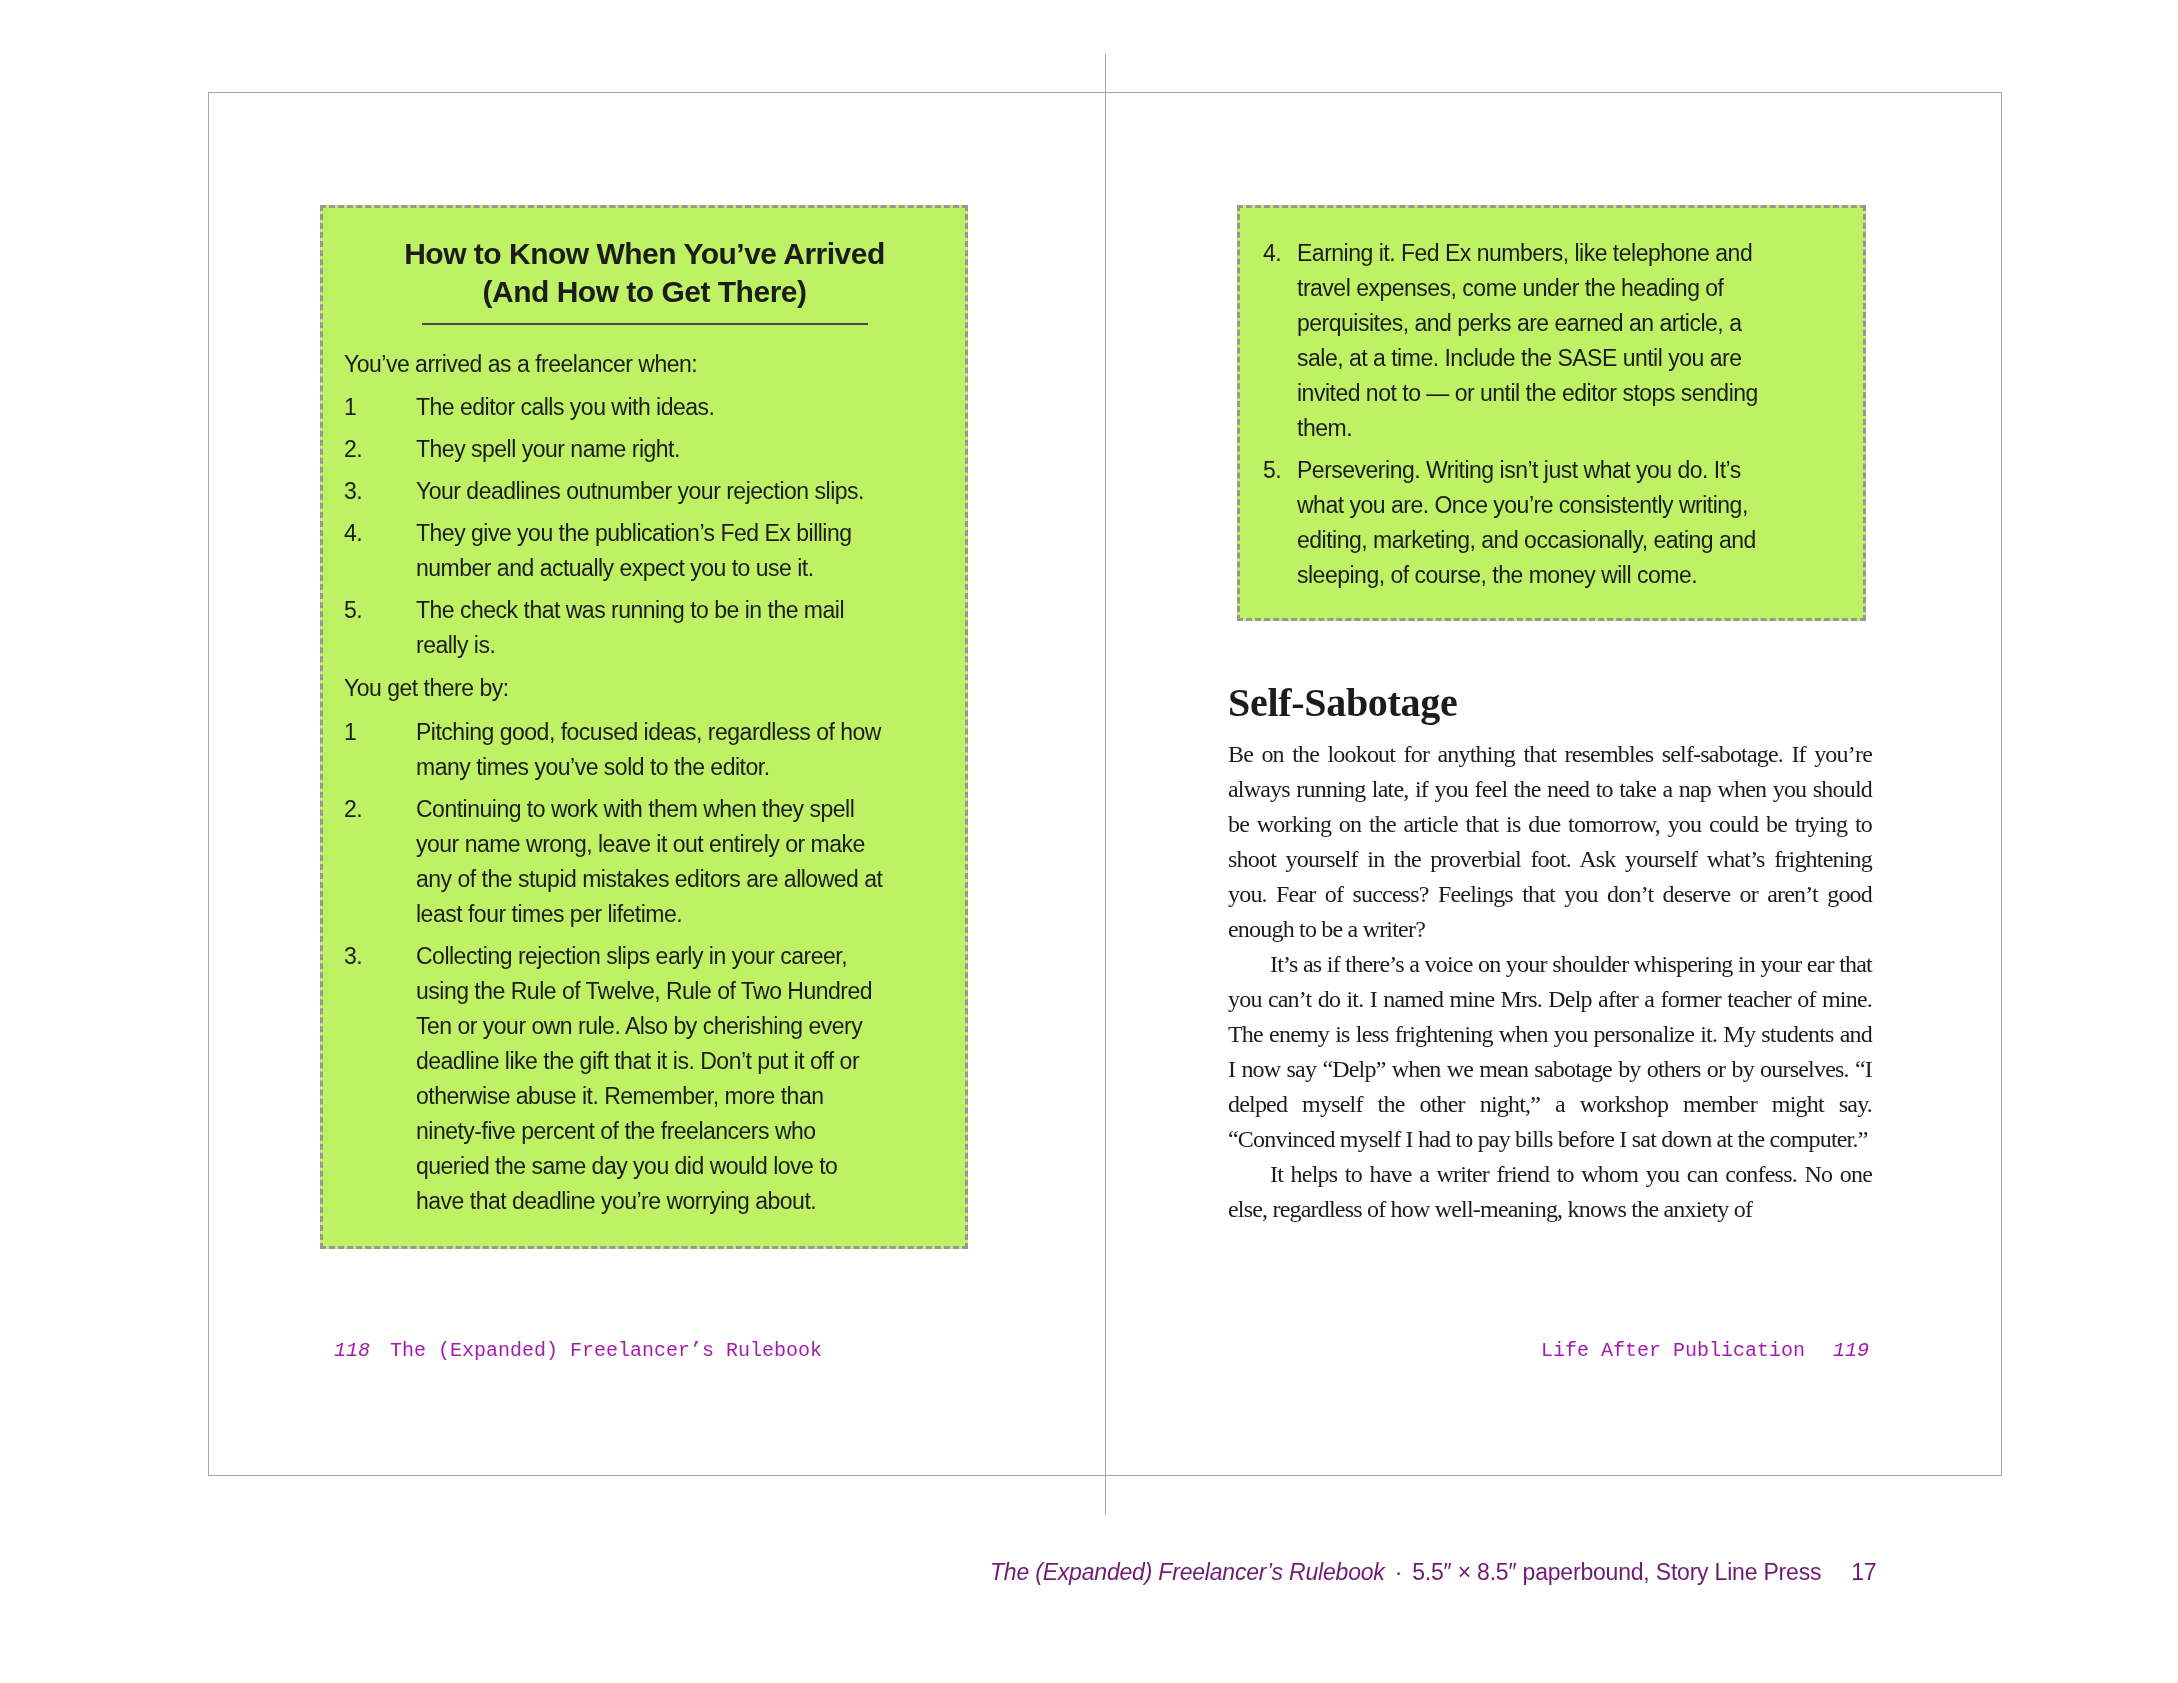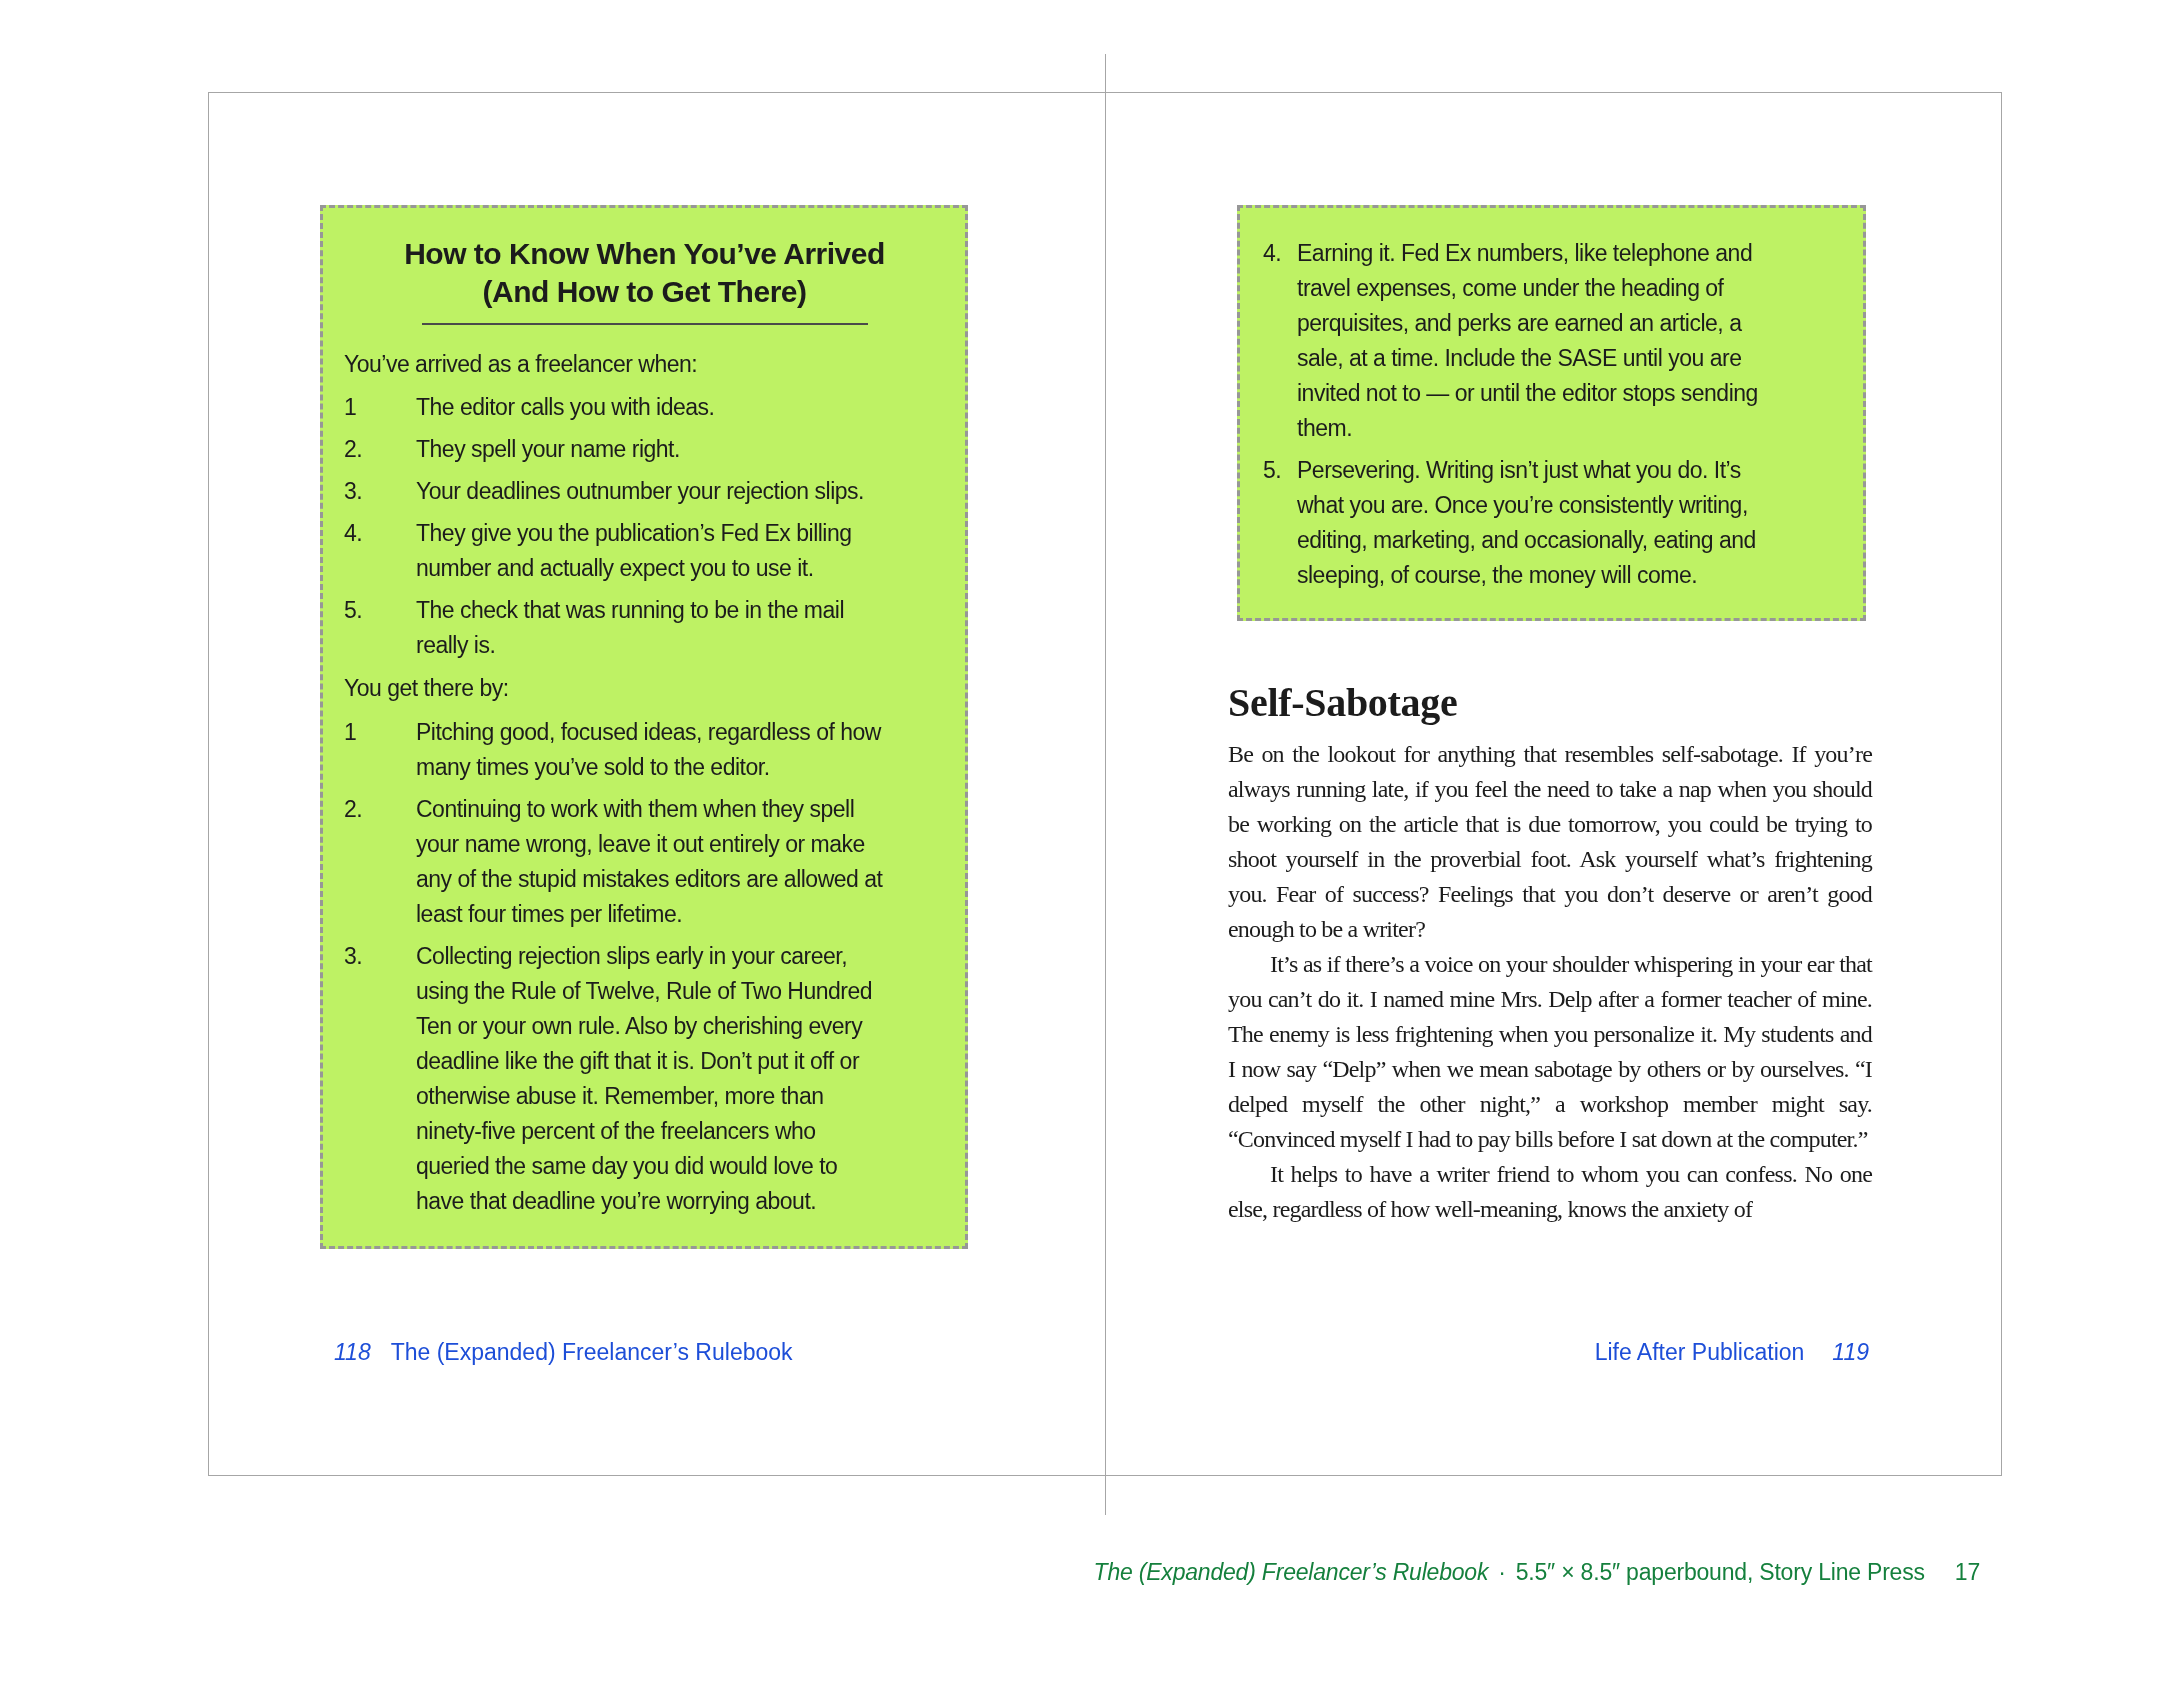--- a/index.html
+++ b/index.html
@@ -37,30 +37,30 @@
   .box-right ul.box-list .txt{flex:none;width:485px;}
   
   .serif-section{position:absolute;left:1228px;top:685px;width:644px;
     font-family:"Liberation Serif",serif;color:#1c1c1c;}
   .serif-section h2{font-size:40px;line-height:36px;margin:0 0 16px 0;font-weight:bold;
     letter-spacing:-0.3px;}
   .serif-section p{font-size:24px;line-height:35px;letter-spacing:-0.8px;
     text-align:justify;margin:0;}
   .serif-section p.indented{text-indent:42px;}
   
-  .folio{position:absolute;font-family:Liberation Sans, sans-serif;font-size:23px;
-    color:#1d4ed8;white-space:nowrap;}
+  .folio{position:absolute;font-family:Liberation Mono, monospace;font-size:20px;
+    color:#a21caf;white-space:nowrap;}
   .folio-left{left:334px;top:1339px;}
   .folio-right{left:1237px;top:1339px;width:632px;text-align:right;}
   .folio .pagenum{font-style:italic;}
   .folio-left .pagenum{margin-right:20px;}
   .folio-right .pagenum{margin-left:28px;}
   
-  .caption{position:absolute;left:990px;top:1559px;width:990px;text-align:right;
-    font-family:"Liberation Sans",sans-serif;font-size:23px;color:#15803d;
+  .caption{position:absolute;left:990px;top:1559px;width:990px;
+    font-family:"Liberation Sans",sans-serif;font-size:23px;color:#701a75;
     letter-spacing:-0.2px;white-space:nowrap;}
   .caption .book-title{font-style:italic;}
   .caption .sep{margin:0 10px;}
   .caption .catalog-page{margin-left:30px;}
 </style>
 </head>
 <body>
 
 <div class="canvas">
 

